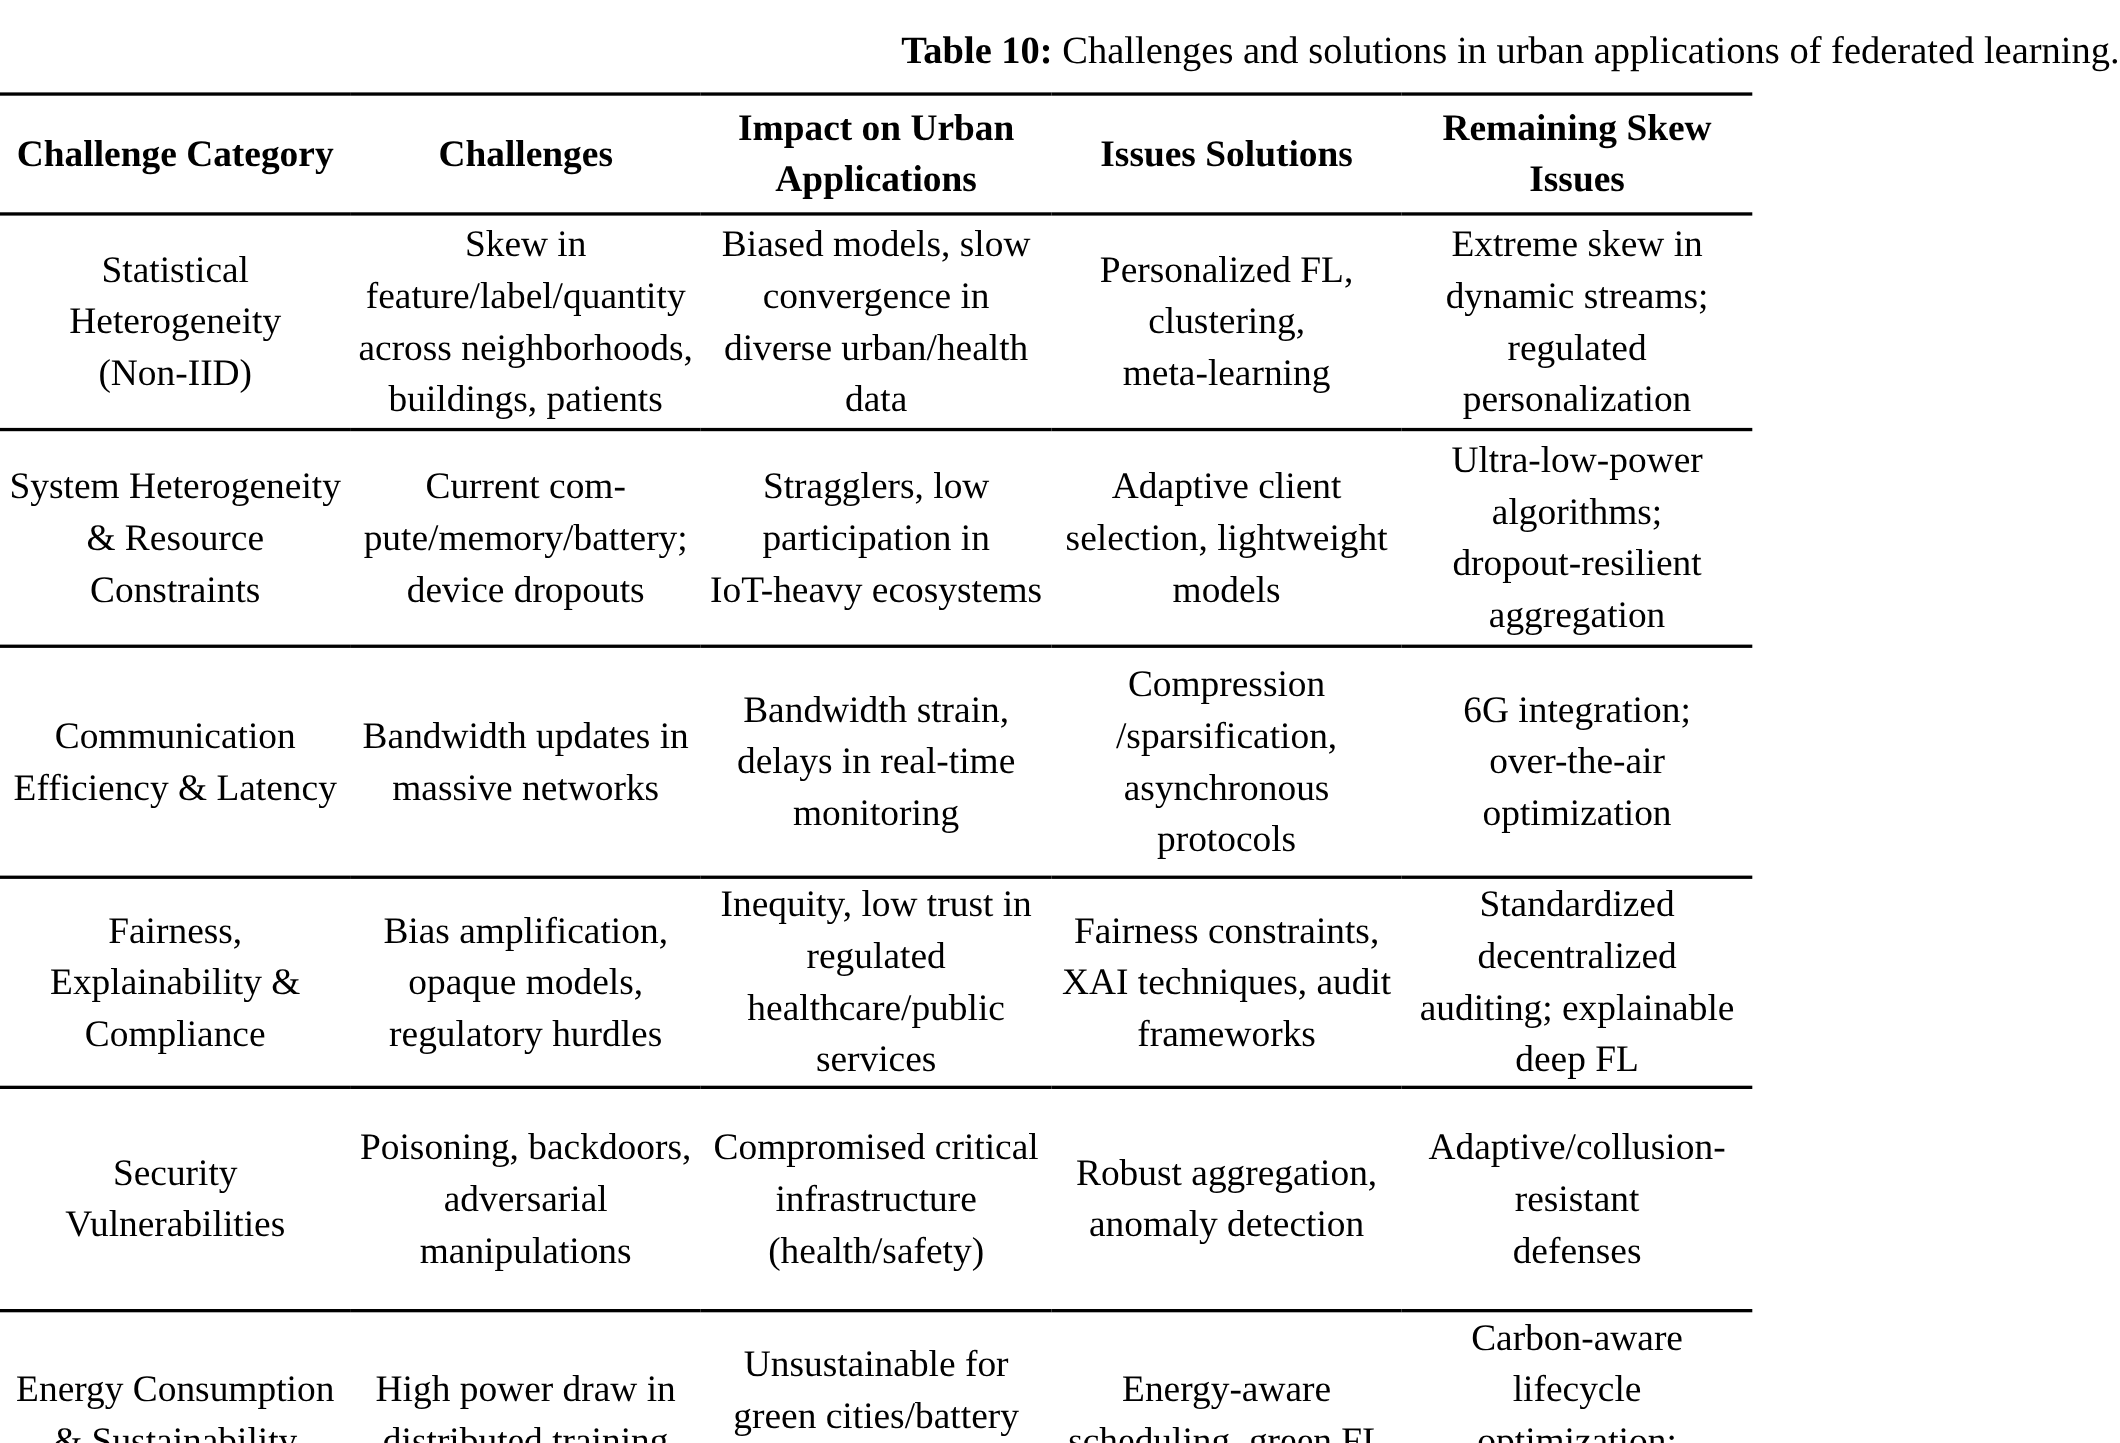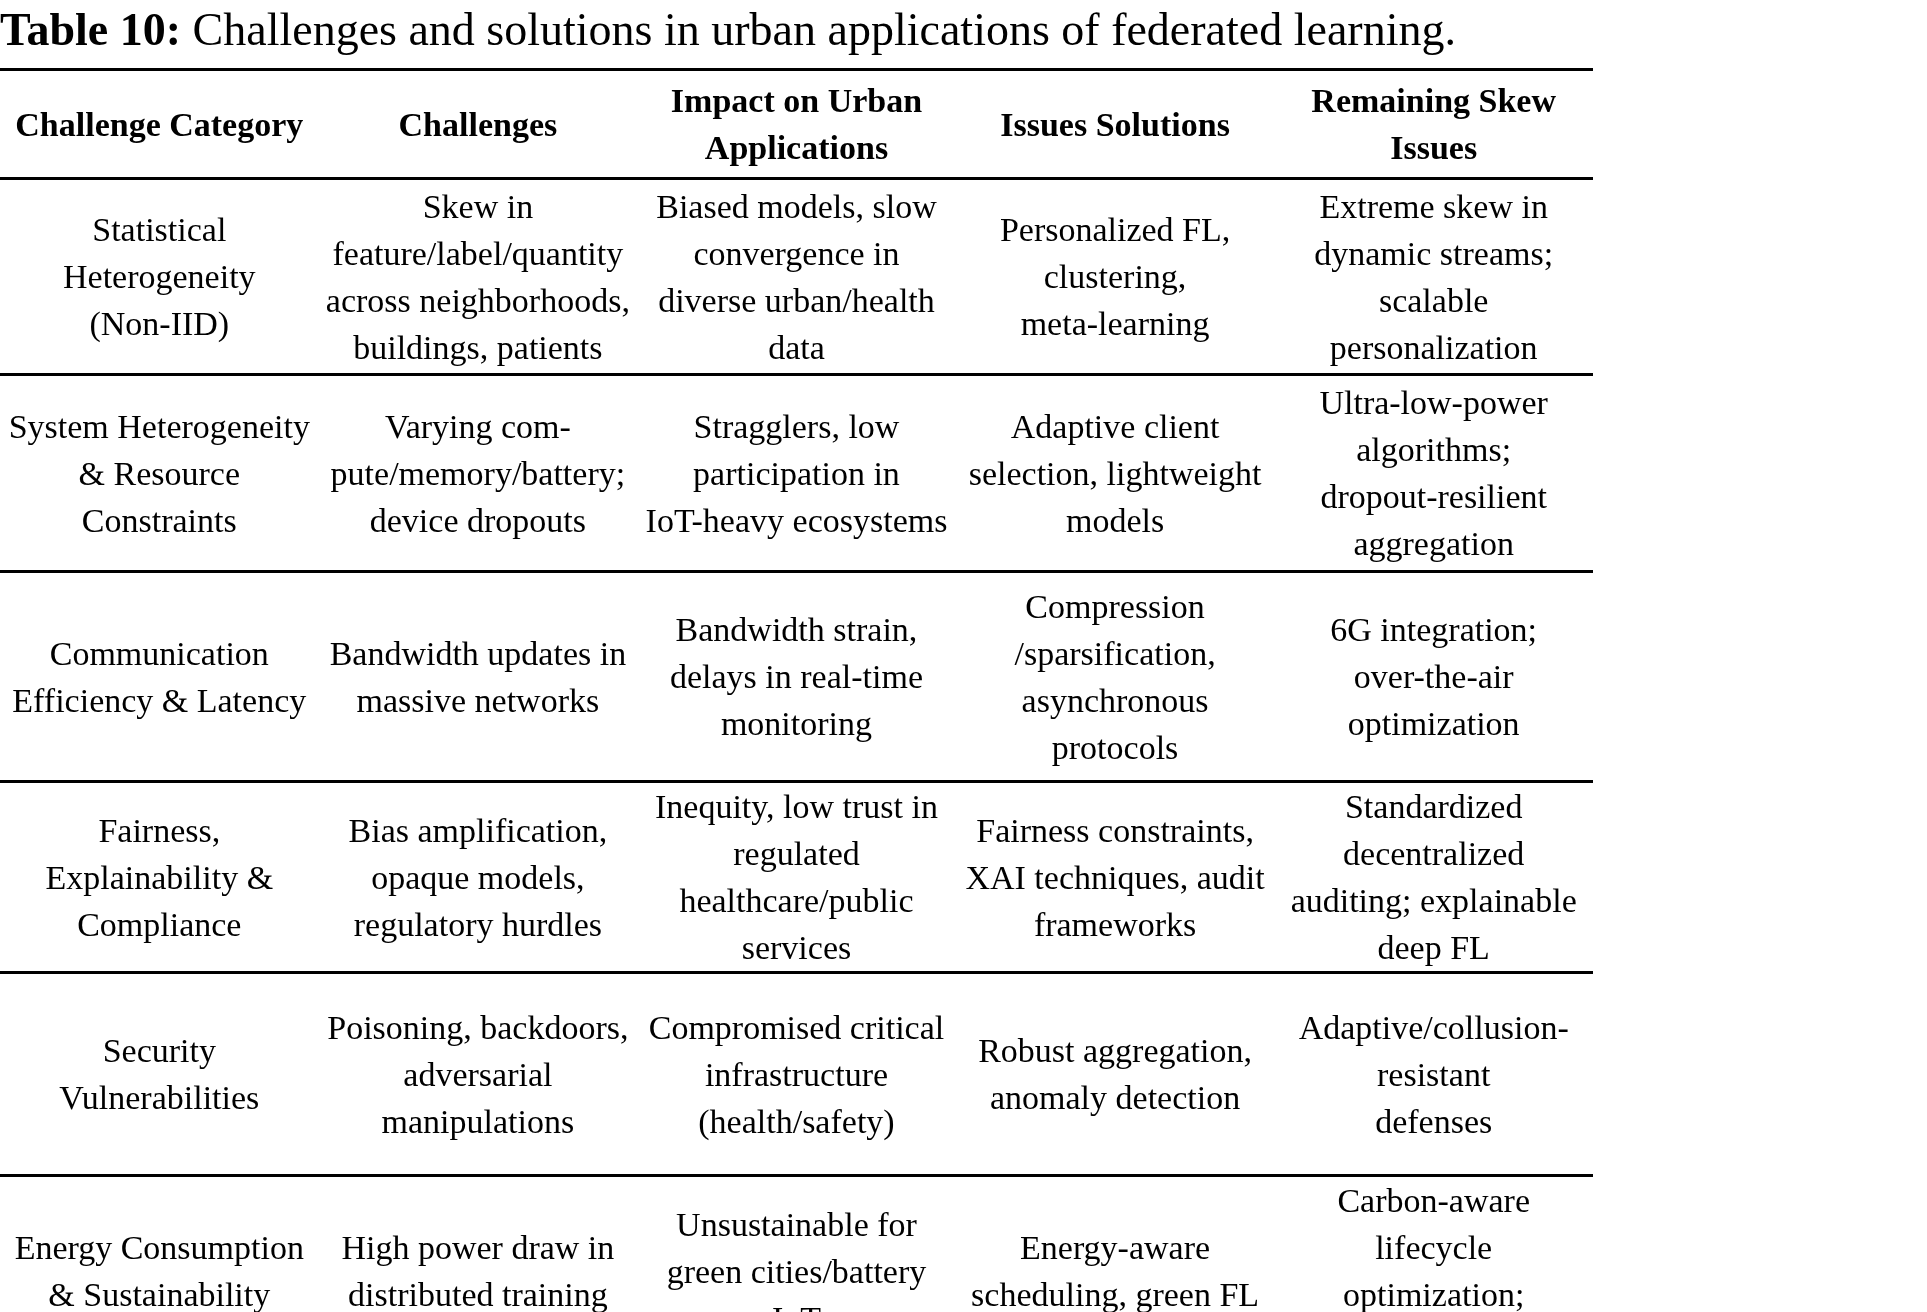--- a/index.html
+++ b/index.html
@@ -11,23 +11,23 @@
     position: relative;
     width: 1927px;
     height: 1312px;
     background: #ffffff;
     color: #000000;
     font-family: "Liberation Serif", "DejaVu Serif", serif;
     overflow: hidden;
   }
   .caption {
     height: 60px;
-    padding-top: 8px;
-    text-align: left;
-    font-size: 46px;
+    padding-top: 24px;
+    text-align: right;
+    font-size: 35px;
     line-height: 44px;
     white-space: nowrap;
   }
   .caption .caption-label {
     font-weight: bold;
   }
   table.paper-table {
     width: 1593px;
     border-collapse: collapse;
     table-layout: fixed;
@@ -93,28 +93,28 @@
 buildings, patients</td>
           <td>Biased models, slow
 convergence in
 diverse urban/health
 data</td>
           <td>Personalized FL,
 clustering,
 meta-learning</td>
           <td>Extreme skew in
 dynamic streams;
-scalable
+regulated
 personalization</td>
         </tr>
         <tr>
           <td>System Heterogeneity
 &amp; Resource
 Constraints</td>
-          <td>Varying com-
+          <td>Current com-
 pute/memory/battery;
 device dropouts</td>
           <td>Stragglers, low
 participation in
 IoT-heavy ecosystems</td>
           <td>Adaptive client
 selection, lightweight
 models</td>
           <td>Ultra-low-power
 algorithms;

